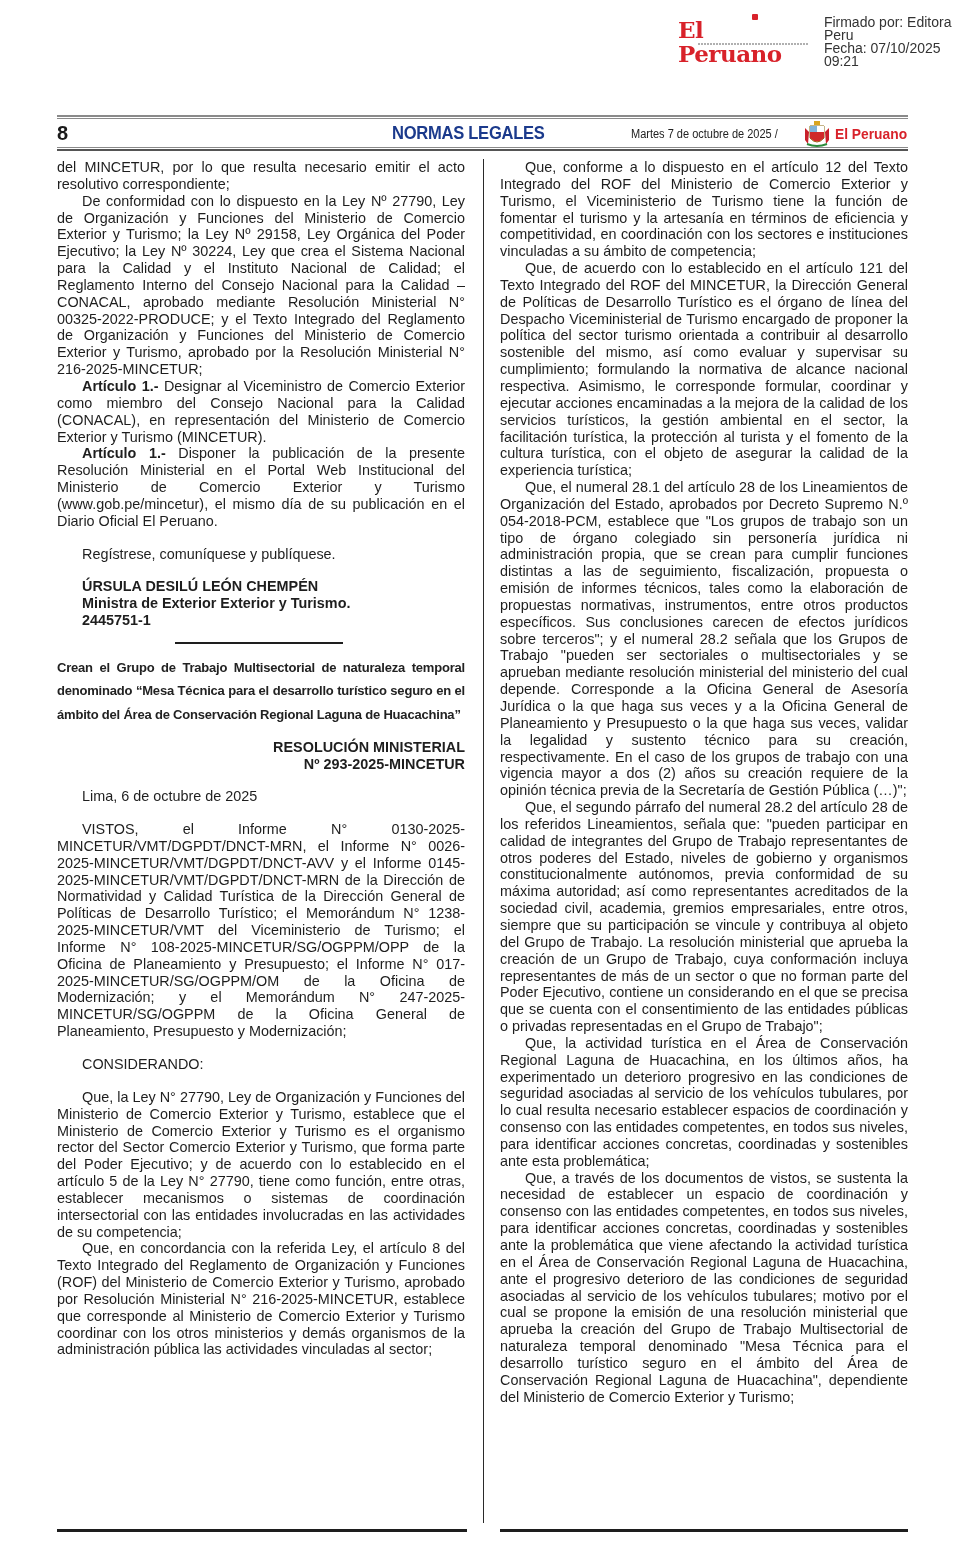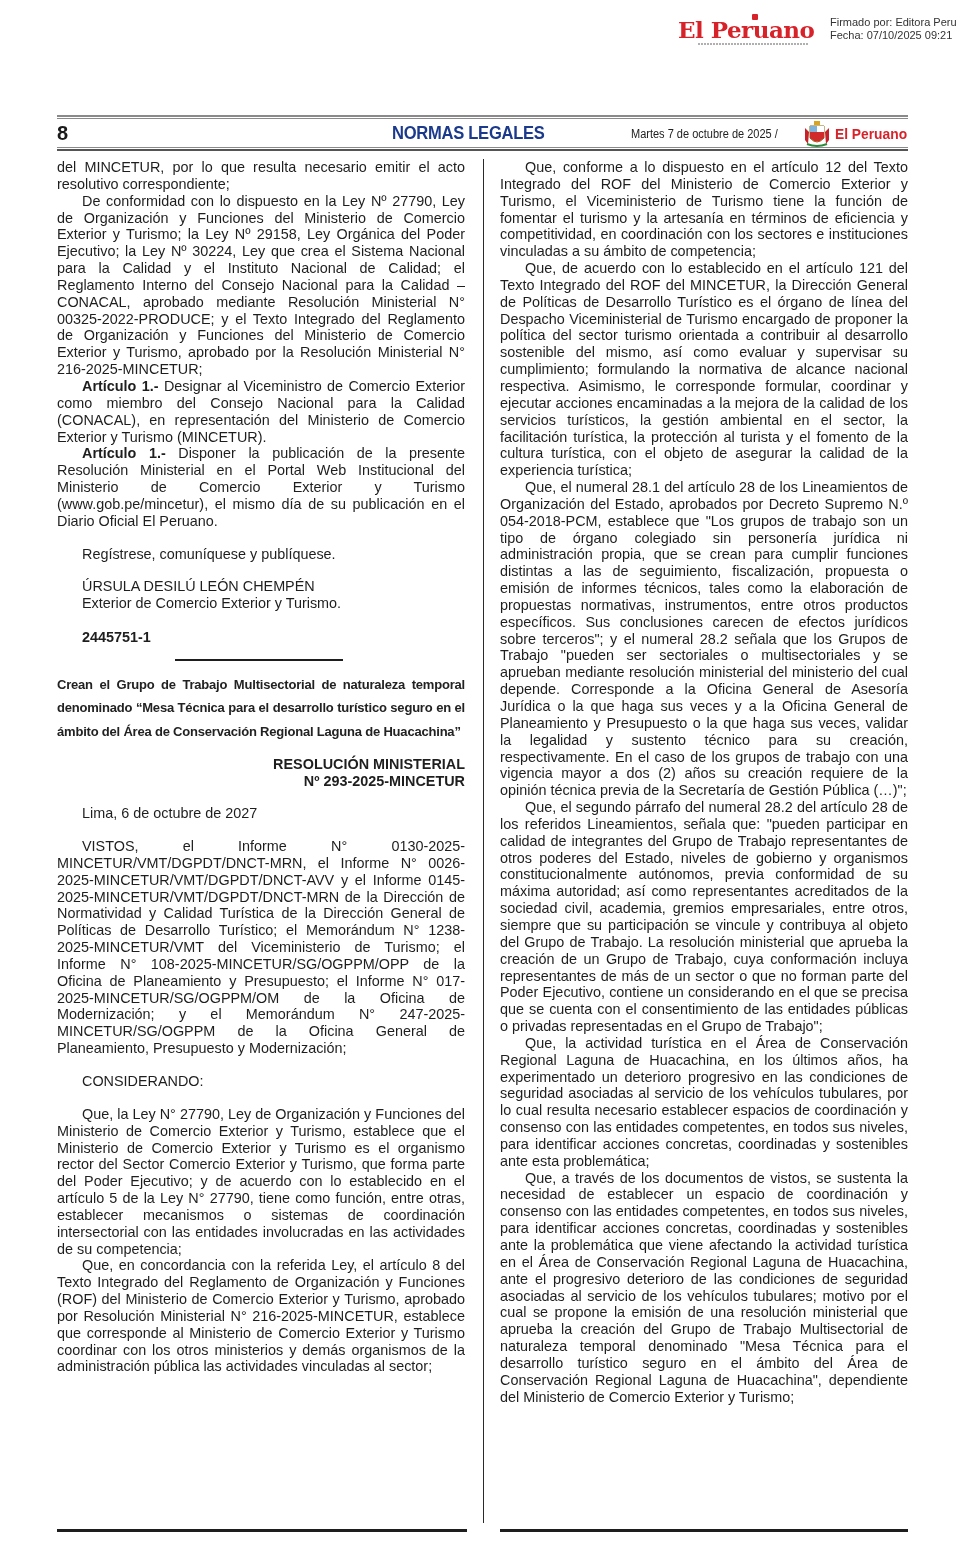--- a/index.html
+++ b/index.html
@@ -5,21 +5,21 @@
   * { margin: 0; padding: 0; box-sizing: border-box; }
   html, body { width: 978px; height: 1559px; background: #ffffff; overflow: hidden; }
   body { position: relative; font-family: "Liberation Sans", sans-serif; color: #1e1e1e; }
 
   
   .stamp { position: absolute; top: 16px; left: 678px; display: flex; align-items: flex-start; }
   .stamp-logo { position: relative; width: 142px; height: 30px; }
   .stamp-logo .logo-text { position: absolute; left: 0; top: 2px; font-family: "DejaVu Serif", serif; font-weight: bold; font-size: 23px; color: #d8222a; letter-spacing: -0.5px; line-height: 24px; }
   .stamp-logo .logo-tagline { position: absolute; left: 20px; top: 27px; width: 110px; height: 2px; background: repeating-linear-gradient(90deg, #b0b0b0 0 2px, transparent 2px 3px); }
   .stamp-logo .logo-crest { position: absolute; left: 74px; top: -2px; width: 6px; height: 6px; background: #d8222a; border-radius: 1px; }
-  .stamp-text { margin-left: 10px; font-size: 11px; line-height: 13px; color: #333; }
+  .stamp-text { margin-left: 10px; font-size: 14px; line-height: 13px; color: #333; }
 
   
   .rule-top { position: absolute; left: 57px; width: 851px; top: 115px; height: 4px; border-top: 2px solid #8a8a8a; border-bottom: 1px solid #8a8a8a; }
   .rule-bottom { position: absolute; left: 57px; width: 851px; top: 147px; height: 4px; border-top: 1px solid #8a8a8a; border-bottom: 2px solid #555; }
   .page-number { position: absolute; left: 57px; top: 122px; font-size: 20px; font-weight: bold; color: #1a1a1a; font-family: "Liberation Sans", sans-serif; }
   .section-title { position: absolute; left: 392px; top: 123px; font-size: 18px; font-weight: bold; color: #1b3a8c; letter-spacing: -0.3px; transform: scaleX(0.92); transform-origin: left; }
   .header-date { position: absolute; left: 631px; top: 127px; font-size: 12.5px; color: #222; transform: scaleX(0.88); transform-origin: left; white-space: nowrap; }
   .header-crest { position: absolute; left: 804px; top: 120px; width: 26px; height: 28px; }
   .header-brand { position: absolute; left: 835px; top: 125px; font-size: 15px; font-weight: bold; color: #d8222a; transform: scaleX(0.92); transform-origin: left; white-space: nowrap; }
 
@@ -27,25 +27,25 @@
   .col { position: absolute; top: 159px; width: 408px; font-size: 14.4px; line-height: 16.85px; color: #1e1e1e; }
   .col-left { left: 57px; }
   .col-right { left: 500px; }
   .col-divider { position: absolute; left: 483px; top: 159px; width: 1px; height: 1364px; background: #2a2a2a; }
 
   .p { text-align: justify; text-indent: 25px; }
   .p.noindent { text-indent: 0; }
   .p.lead { text-indent: 25px; margin-top: 16px; margin-bottom: 16px; }
   .b { font-weight: bold; }
 
-  .doc-id { font-weight: bold; text-indent: 25px; margin-top: 17px; }
+  .doc-id { font-weight: bold; text-indent: 25px; }
   .sep { width: 168px; height: 2px; background: #1e1e1e; margin: 13px 0 0 118px; }
   .article-title { margin-top: 12px; font-size: 13px; line-height: 23.4px; font-weight: bold; color: #222; text-align: justify; letter-spacing: -0.2px; }
   .res-title { text-align: right; font-weight: bold; font-size: 14.4px; line-height: 16.5px; margin-top: 13px; }
-  .signer { text-indent: 0; padding-left: 25px; }
+  .signer { text-indent: 0; padding-left: 25px; font-weight: bold; }
 
   .footer-rule-left { position: absolute; left: 57px; top: 1529px; width: 410px; height: 3px; background: #1e1e1e; }
   .footer-rule-right { position: absolute; left: 500px; top: 1529px; width: 408px; height: 3px; background: #1e1e1e; }
 </style>
 </head>
 <body>
 
 <div class="stamp">
   <div class="stamp-logo">
     <span class="logo-crest"></span>
@@ -77,29 +77,29 @@
 <div class="header-brand">El Peruano</div>
 <div class="rule-bottom"></div>
 
 <div class="col col-left">
   <p class="p noindent">del MINCETUR, por lo que resulta necesario emitir el acto resolutivo correspondiente;</p>
   <p class="p">De conformidad con lo dispuesto en la Ley Nº 27790, Ley de Organización y Funciones del Ministerio de Comercio Exterior y Turismo; la Ley Nº 29158, Ley Orgánica del Poder Ejecutivo; la Ley Nº 30224, Ley que crea el Sistema Nacional para la Calidad y el Instituto Nacional de Calidad; el Reglamento Interno del Consejo Nacional para la Calidad – CONACAL, aprobado mediante Resolución Ministerial N° 00325-2022-PRODUCE; y el Texto Integrado del Reglamento de Organización y Funciones del Ministerio de Comercio Exterior y Turismo, aprobado por la Resolución Ministerial N° 216-2025-MINCETUR;</p>
   <p class="p"><span class="b">Artículo 1.-</span><span> Designar al Viceministro de Comercio Exterior como miembro del Consejo Nacional para la Calidad (CONACAL), en representación del Ministerio de Comercio Exterior y Turismo (MINCETUR).</span></p>
   <p class="p"><span class="b">Artículo 1.-</span><span> Disponer la publicación de la presente Resolución Ministerial en el Portal Web Institucional del Ministerio de Comercio Exterior y Turismo (www.gob.pe/mincetur), el mismo día de su publicación en el Diario Oficial El Peruano.</span></p>
   <p class="p lead">Regístrese, comuníquese y publíquese.</p>
   <p class="p signer">ÚRSULA DESILÚ LEÓN CHEMPÉN</p>
-  <p class="p signer">Exterior de Comercio Exterior y Turismo.</p>
+  <p class="p signer">Ministra de Exterior Exterior y Turismo.</p>
   <p class="doc-id">2445751-1</p>
   <div class="sep"></div>
   <h2 class="article-title">Crean el Grupo de Trabajo Multisectorial de naturaleza temporal denominado “Mesa Técnica para el desarrollo turístico seguro en el ámbito del Área de Conservación Regional Laguna de Huacachina”</h2>
   <div class="res-title">
     <div>RESOLUCIÓN MINISTERIAL</div>
     <div>Nº 293-2025-MINCETUR</div>
   </div>
-  <p class="p lead">Lima, 6 de octubre de 2027</p>
+  <p class="p lead">Lima, 6 de octubre de 2025</p>
   <p class="p">VISTOS, el Informe N° 0130-2025-MINCETUR/VMT/DGPDT/DNCT-MRN, el Informe N° 0026-2025-MINCETUR/VMT/DGPDT/DNCT-AVV y el Informe 0145-2025-MINCETUR/VMT/DGPDT/DNCT-MRN de la Dirección de Normatividad y Calidad Turística de la Dirección General de Políticas de Desarrollo Turístico; el Memorándum N° 1238-2025-MINCETUR/VMT del Viceministerio de Turismo; el Informe N° 108-2025-MINCETUR/SG/OGPPM/OPP de la Oficina de Planeamiento y Presupuesto; el Informe N° 017-2025-MINCETUR/SG/OGPPM/OM de la Oficina de Modernización; y el Memorándum N° 247-2025-MINCETUR/SG/OGPPM de la Oficina General de Planeamiento, Presupuesto y Modernización;</p>
   <p class="p lead">CONSIDERANDO:</p>
   <p class="p">Que, la Ley N° 27790, Ley de Organización y Funciones del Ministerio de Comercio Exterior y Turismo, establece que el Ministerio de Comercio Exterior y Turismo es el organismo rector del Sector Comercio Exterior y Turismo, que forma parte del Poder Ejecutivo; y de acuerdo con lo establecido en el artículo 5 de la Ley N° 27790, tiene como función, entre otras, establecer mecanismos o sistemas de coordinación intersectorial con las entidades involucradas en las actividades de su competencia;</p>
   <p class="p">Que, en concordancia con la referida Ley, el artículo 8 del Texto Integrado del Reglamento de Organización y Funciones (ROF) del Ministerio de Comercio Exterior y Turismo, aprobado por Resolución Ministerial N° 216-2025-MINCETUR, establece que corresponde al Ministerio de Comercio Exterior y Turismo coordinar con los otros ministerios y demás organismos de la administración pública las actividades vinculadas al sector;</p>
 </div>
 
 <div class="col-divider"></div>
 
 <div class="col col-right">
   <p class="p">Que, conforme a lo dispuesto en el artículo 12 del Texto Integrado del ROF del Ministerio de Comercio Exterior y Turismo, el Viceministerio de Turismo tiene la función de fomentar el turismo y la artesanía en términos de eficiencia y competitividad, en coordinación con los sectores e instituciones vinculadas a su ámbito de competencia;</p>

